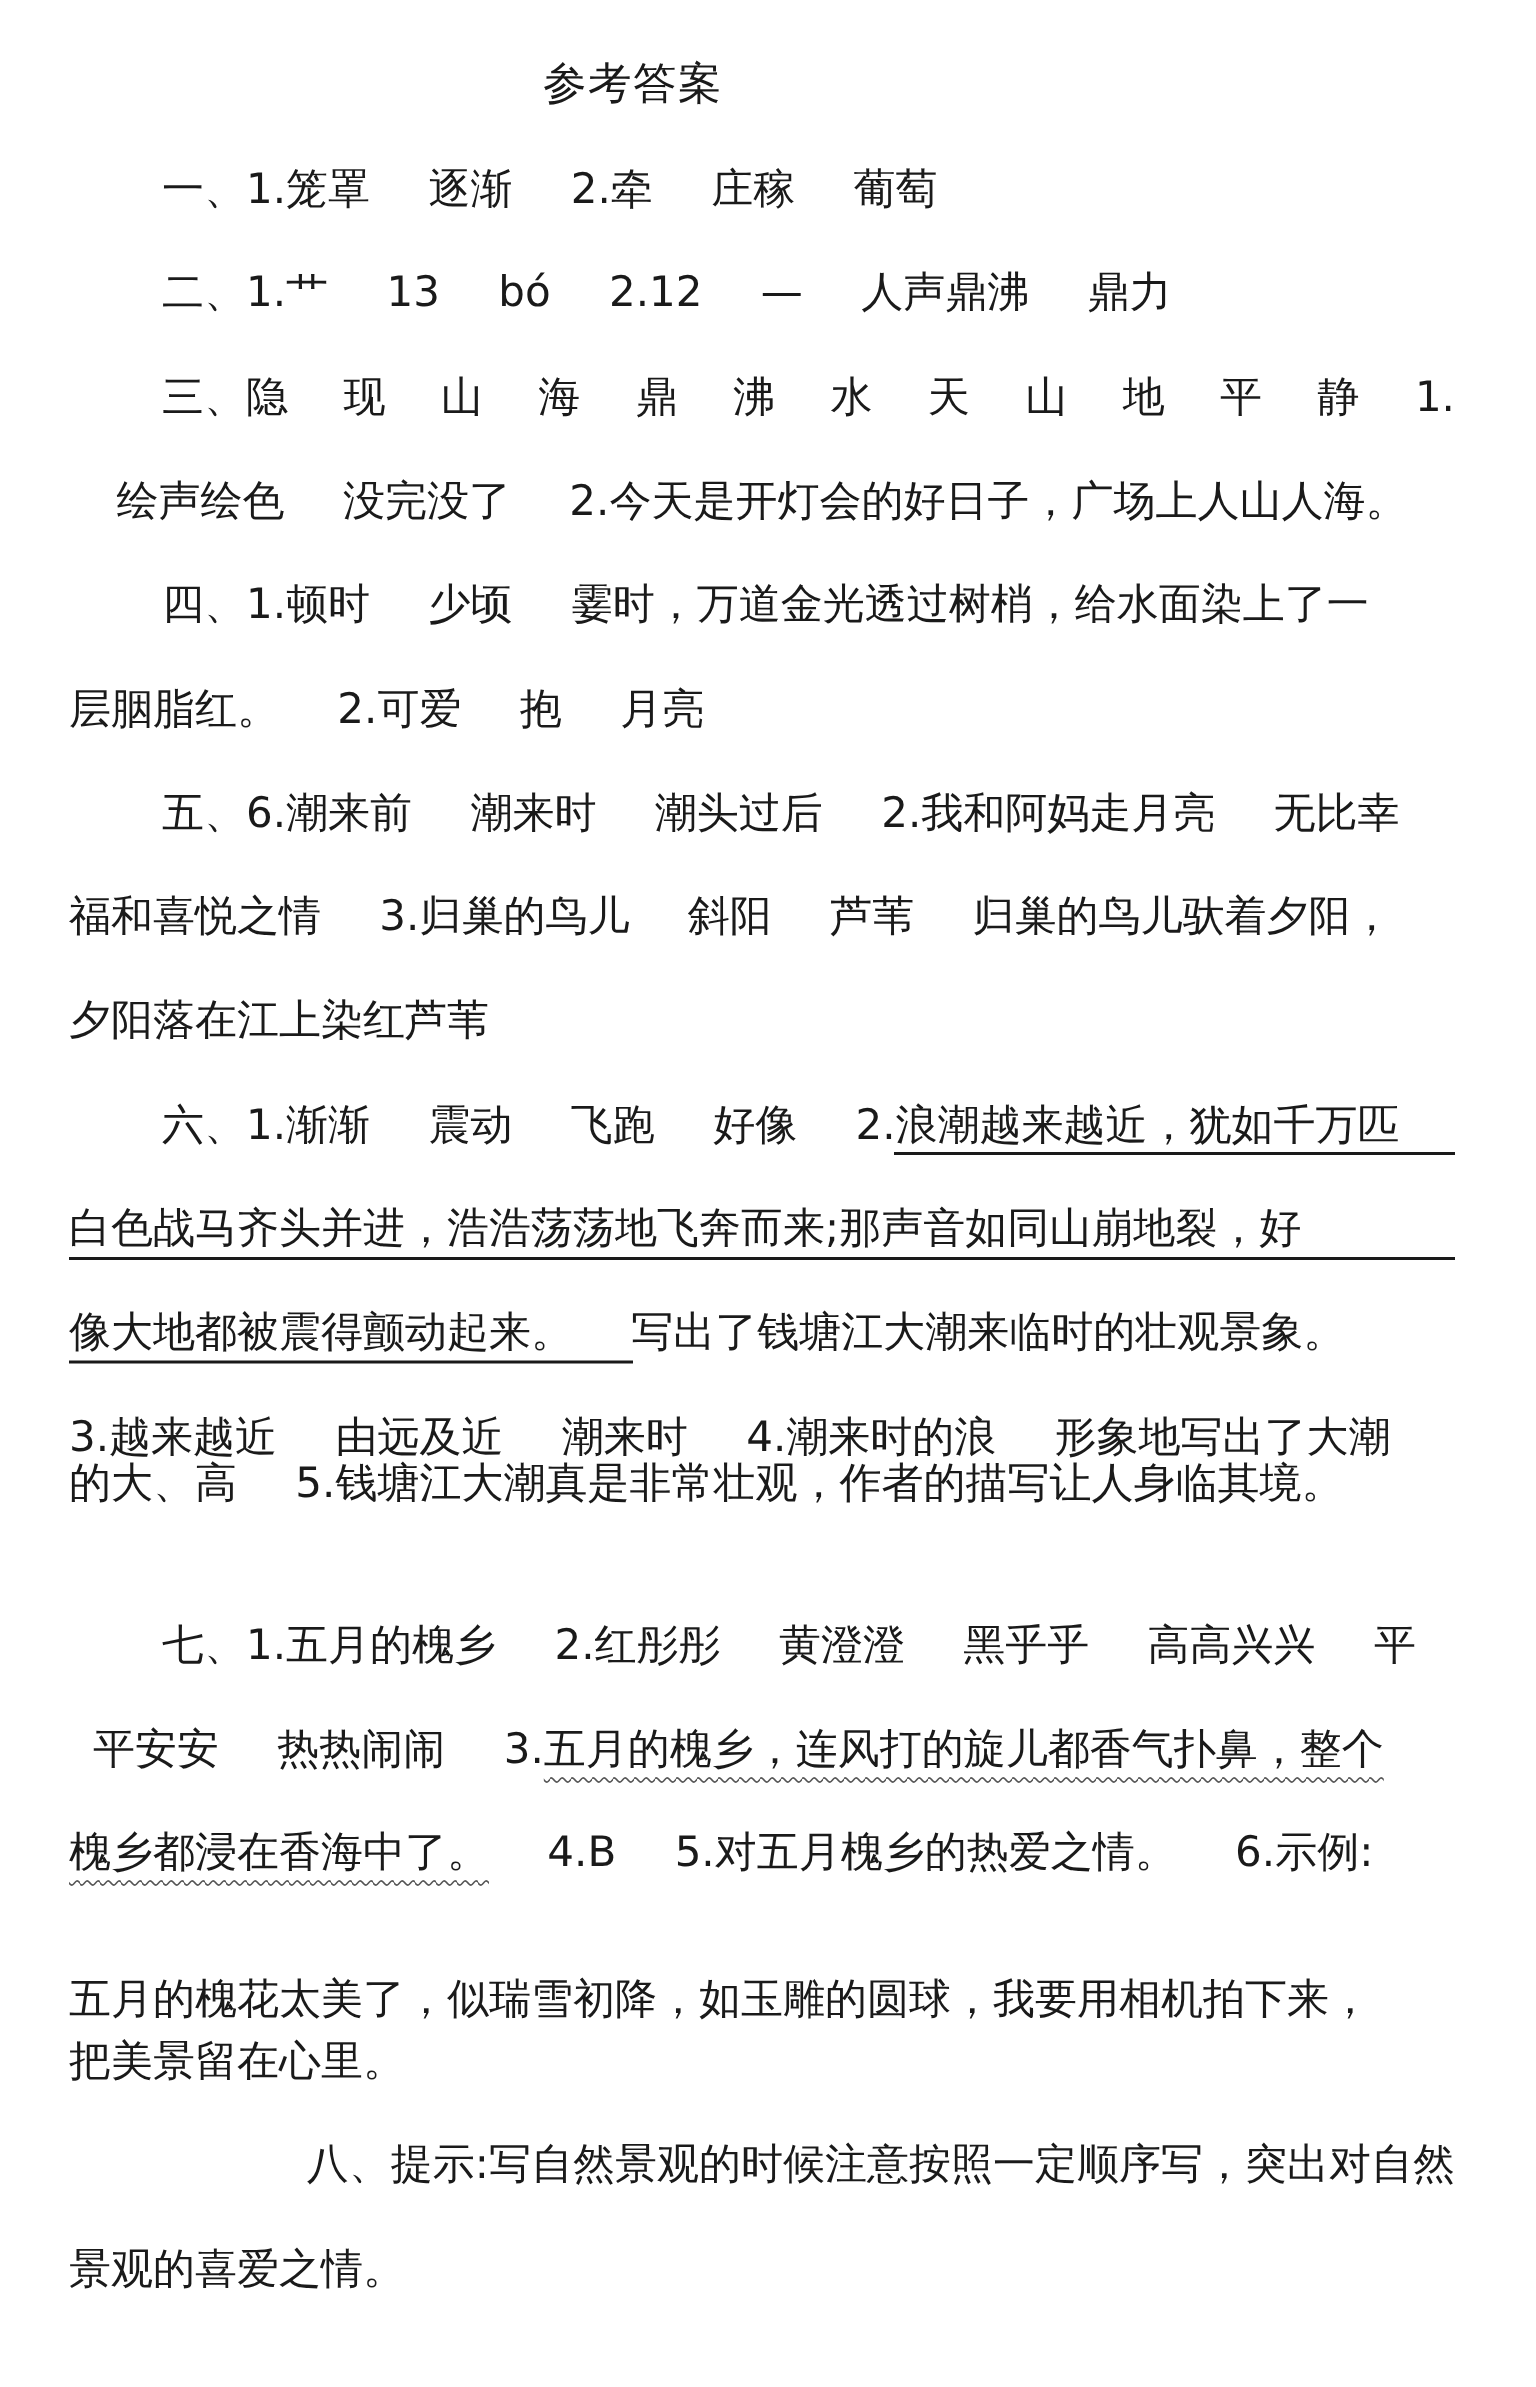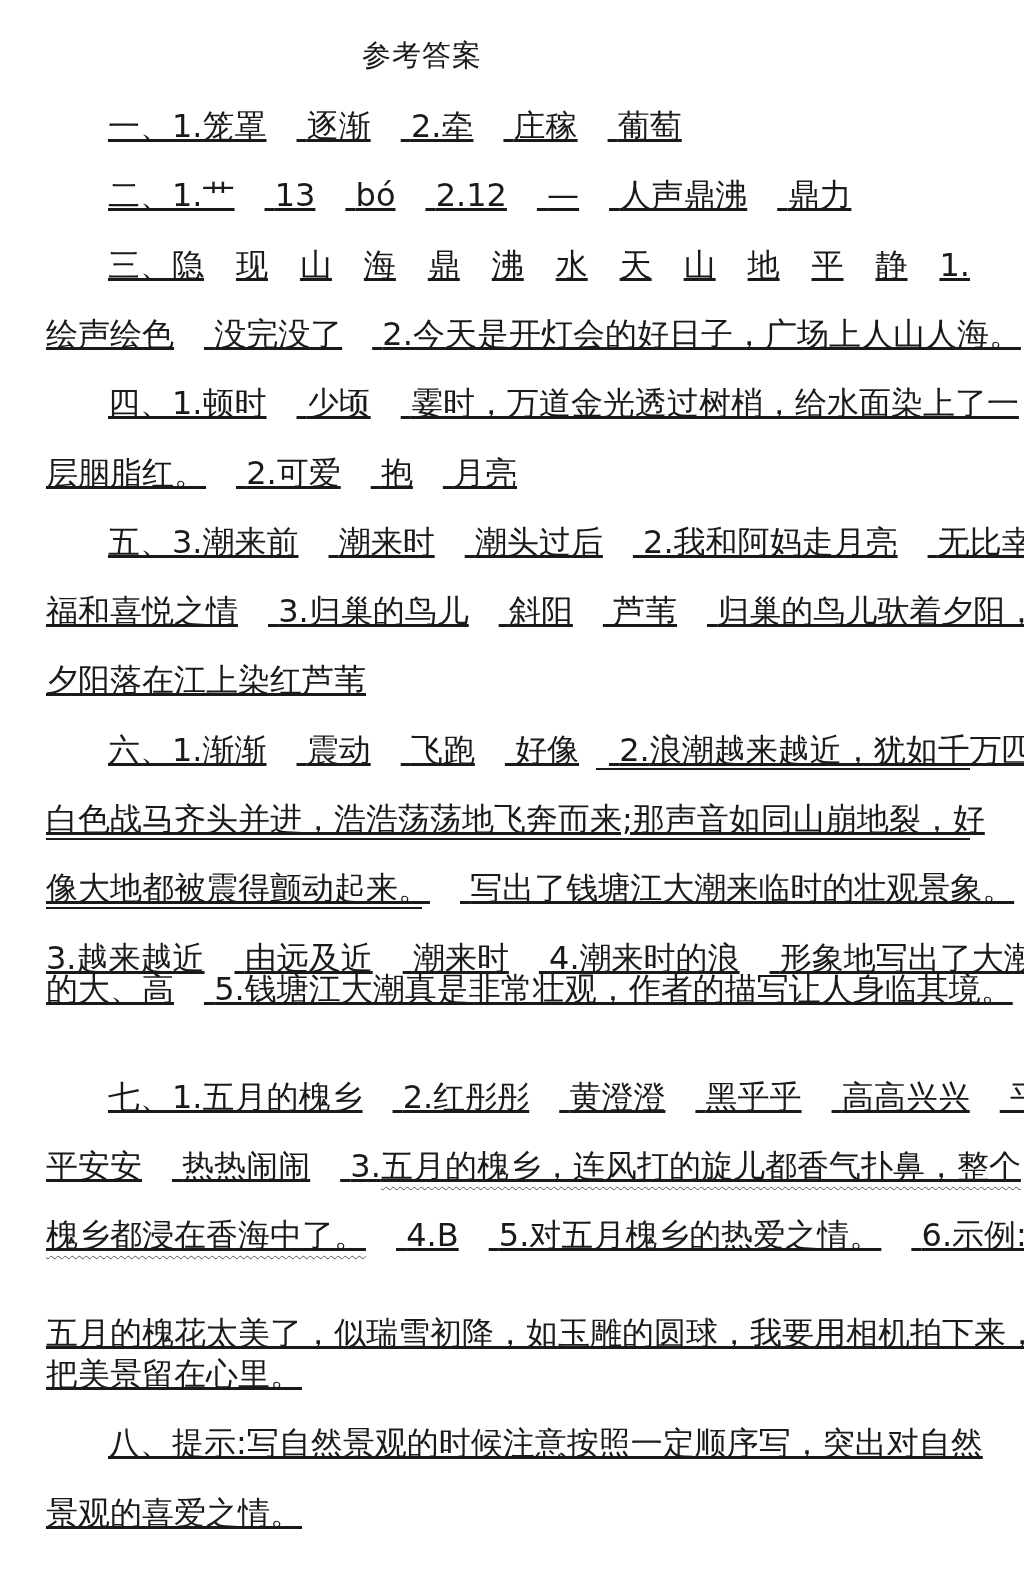--- a/index.html
+++ b/index.html
@@ -7,21 +7,21 @@
       width: 1024px; height: 1591px; position: relative; overflow: hidden;
       font-family: "DejaVu Sans", "Liberation Sans", sans-serif;
       color: #1a1a1a;
     }
     .title {
       position: absolute; top: 36px; left: 0; width: 844px; text-align: center;
       font-size: 29px; letter-spacing: 1px;
     }
     .line {
       position: absolute; left: 46px; width: 924px; height: 44px;
-      font-size: 32px; line-height: 44px; white-space: nowrap; text-decoration: underline;
+      font-size: 28px; line-height: 44px; white-space: nowrap;
     }
     .line.indent { left: 108px; width: 862px; }
     .justify { display: flex; justify-content: space-between; }
     .gap { display: inline-block; width: 30px; }
     .wavy {
       text-decoration: underline wavy #555;
       text-decoration-thickness: 1px;
       text-underline-offset: 9px;
     }
     .rule {
@@ -61,40 +61,40 @@
     <span>鼎</span>
     <span>沸</span>
     <span>水</span>
     <span>天</span>
     <span>山</span>
     <span>地</span>
     <span>平</span>
     <span>静</span>
     <span>1.</span>
   </div>
-  <div class="line" style="top:312px;">
+  <div class="line" style="top:312px;text-align:center;">
     <span>绘声绘色</span><span class="gap"></span>
     <span>没完没了</span><span class="gap"></span>
     <span>2.今天是开灯会的好日子，广场上人山人海。</span>
   </div>
 
   <div class="line indent" style="top:381px;">
     <span>四、1.顿时</span><span class="gap"></span>
     <span>少顷</span><span class="gap"></span>
     <span>霎时，万道金光透过树梢，给水面染上了一</span>
   </div>
   <div class="line" style="top:451px;">
     <span>层胭脂红。</span><span class="gap"></span>
     <span>2.可爱</span><span class="gap"></span>
     <span>抱</span><span class="gap"></span>
     <span>月亮</span>
   </div>
 
   <div class="line indent" style="top:520px;">
-    <span>五、3.潮来前</span><span class="gap"></span>
+    <span>五、6.潮来前</span><span class="gap"></span>
     <span>潮来时</span><span class="gap"></span>
     <span>潮头过后</span><span class="gap"></span>
     <span>2.我和阿妈走月亮</span><span class="gap"></span>
     <span>无比幸</span>
   </div>
   <div class="line" style="top:589px;">
     <span>福和喜悦之情</span><span class="gap"></span>
     <span>3.归巢的鸟儿</span><span class="gap"></span>
     <span>斜阳</span><span class="gap"></span>
     <span>芦苇</span><span class="gap"></span>
@@ -137,21 +137,21 @@
   </div>
 
   <div class="line indent" style="top:1075px;">
     <span>七、1.五月的槐乡</span><span class="gap"></span>
     <span>2.红彤彤</span><span class="gap"></span>
     <span>黄澄澄</span><span class="gap"></span>
     <span>黑乎乎</span><span class="gap"></span>
     <span>高高兴兴</span><span class="gap"></span>
     <span>平</span>
   </div>
-  <div class="line" style="top:1144px;">
+  <div class="line" style="top:1144px;margin-left:16px;">
     <span>平安安</span><span class="gap"></span>
     <span>热热闹闹</span><span class="gap"></span>
     <span>3.</span><span class="wavy">五月的槐乡，连风打的旋儿都香气扑鼻，整个</span>
   </div>
   <div class="line" style="top:1213px;">
     <span class="wavy">槐乡都浸在香海中了。</span><span class="gap"></span>
     <span>4.B</span><span class="gap"></span>
     <span>5.对五月槐乡的热爱之情。</span><span class="gap"></span>
     <span>6.示例:</span>
   </div>

